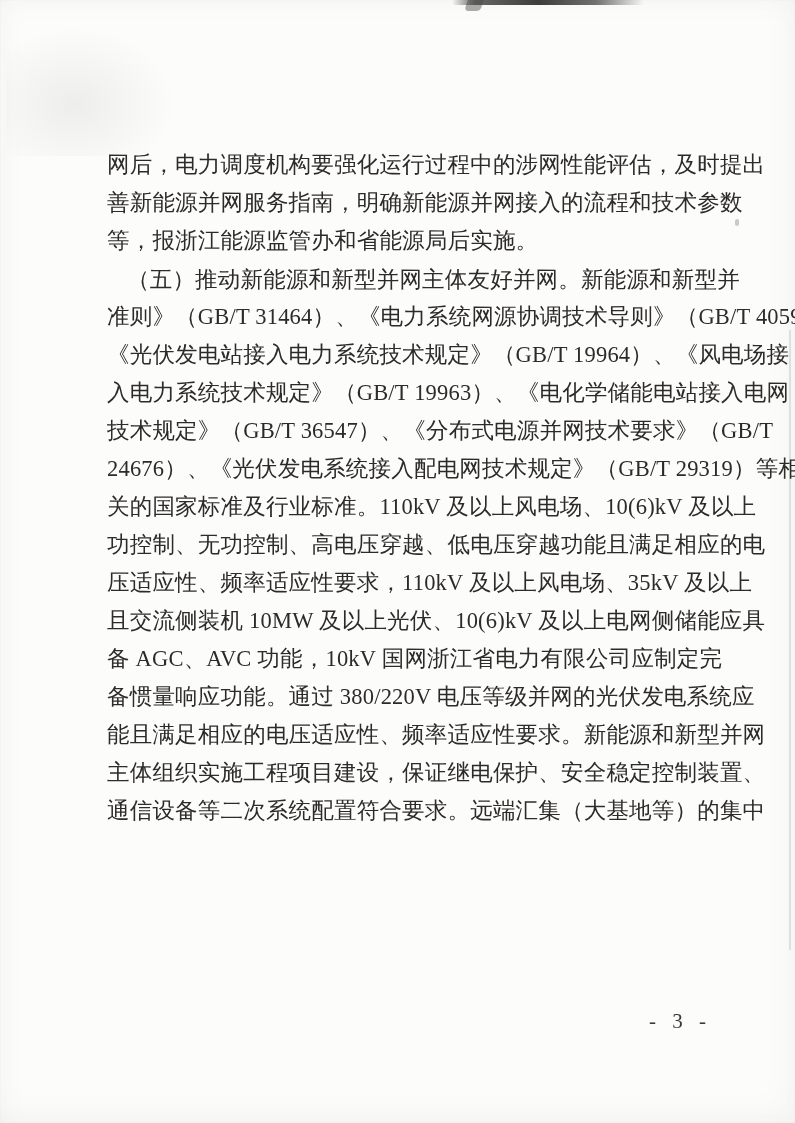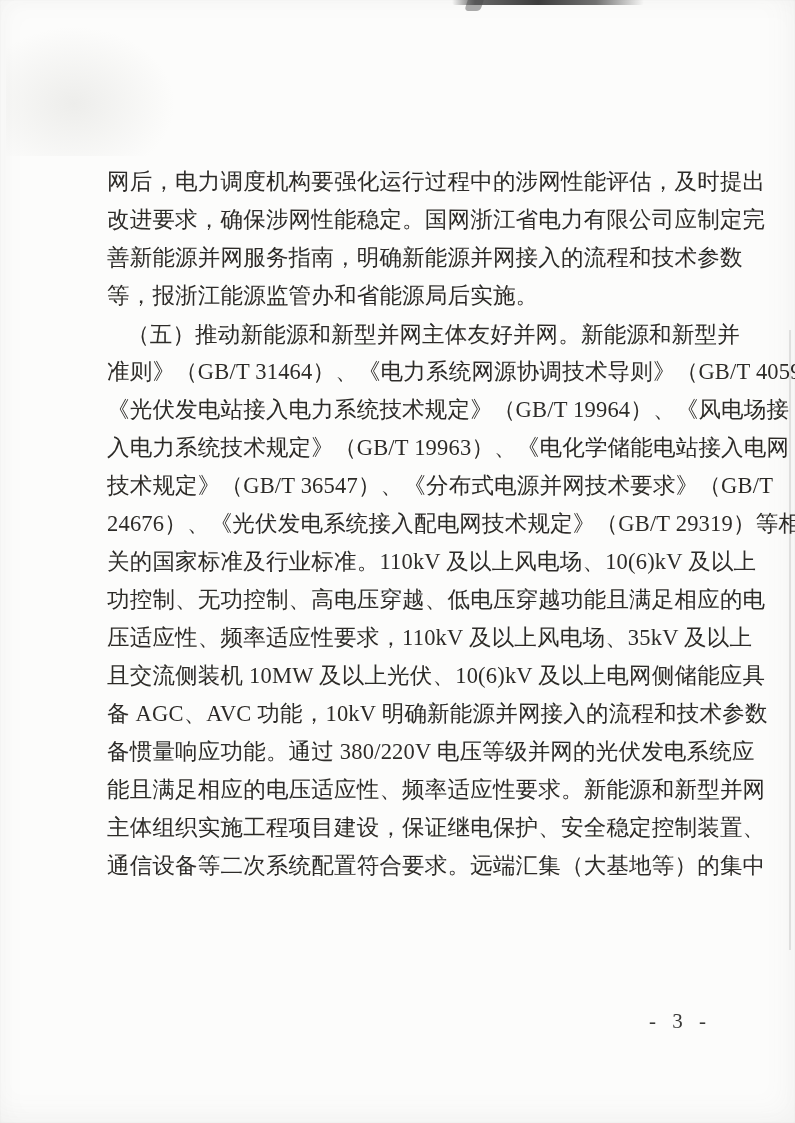--- a/index.html
+++ b/index.html
@@ -43,21 +43,21 @@
     position:absolute;left:789px;top:330px;width:2px;height:620px;
     background:rgba(170,170,165,0.30);
   }
   .right-dot{
     position:absolute;left:735px;top:219px;width:4px;height:7px;
     background:rgba(110,110,105,0.35);
     border-radius:2px;
   }
   
   .text-block{
-    position:absolute;left:107px;top:163px;width:604px;
+    position:absolute;left:107px;top:146px;width:604px;
   }
   .line{
     height:38px;
     line-height:38px;
     font-size:22.5px;
     letter-spacing:0.2px;
     text-align:justify;
     text-align-last:justify;
     text-justify:inter-character;
     white-space:nowrap;
@@ -90,34 +90,33 @@
 <div class="page">
 
   <div class="scan-top-line"></div>
   <div class="scan-top-notch"></div>
   <div class="smudge-topleft"></div>
   <div class="right-streak"></div>
   <div class="right-dot"></div>
 
   <div class="text-block">
       <div class="line">网后，电力调度机构要强化运行过程中的涉网性能评估，及时提出</div>
-      <div class="line">改进要求，确保涉网性能稳定。国网浙江省电力有限公司应制定完</div>
       <div class="line">善新能源并网服务指南，明确新能源并网接入的流程和技术参数</div>
       <div class="line no-just">等，报浙江能源监管办和省能源局后实施。</div>
       <div class="line indent"><span class="kaiti">（五）推动新能源和新型并网主体友好并网。</span><span>新能源和新型并</span></div>
       <div class="line">准则》（GB/T 31464）、《电力系统网源协调技术导则》（GB/T 40594）、</div>
       <div class="line">《光伏发电站接入电力系统技术规定》（GB/T 19964）、《风电场接</div>
       <div class="line">入电力系统技术规定》（GB/T 19963）、《电化学储能电站接入电网</div>
       <div class="line">技术规定》（GB/T 36547）、《分布式电源并网技术要求》（GB/T</div>
       <div class="line">24676）、《光伏发电系统接入配电网技术规定》（GB/T 29319）等相</div>
       <div class="line">关的国家标准及行业标准。110kV 及以上风电场、10(6)kV 及以上</div>
       <div class="line">功控制、无功控制、高电压穿越、低电压穿越功能且满足相应的电</div>
       <div class="line">压适应性、频率适应性要求，110kV 及以上风电场、35kV 及以上</div>
       <div class="line">且交流侧装机 10MW 及以上光伏、10(6)kV 及以上电网侧储能应具</div>
-      <div class="line">备 AGC、AVC 功能，10kV 明确新能源并网接入的流程和技术参数</div>
+      <div class="line">备 AGC、AVC 功能，10kV 国网浙江省电力有限公司应制定完</div>
       <div class="line">备惯量响应功能。通过 380/220V 电压等级并网的光伏发电系统应</div>
       <div class="line">能且满足相应的电压适应性、频率适应性要求。新能源和新型并网</div>
       <div class="line">主体组织实施工程项目建设，保证继电保护、安全稳定控制装置、</div>
       <div class="line">通信设备等二次系统配置符合要求。远端汇集（大基地等）的集中</div>
     </div>
 
   <div class="page-number">- 3 -</div>
 
 </div>
 

